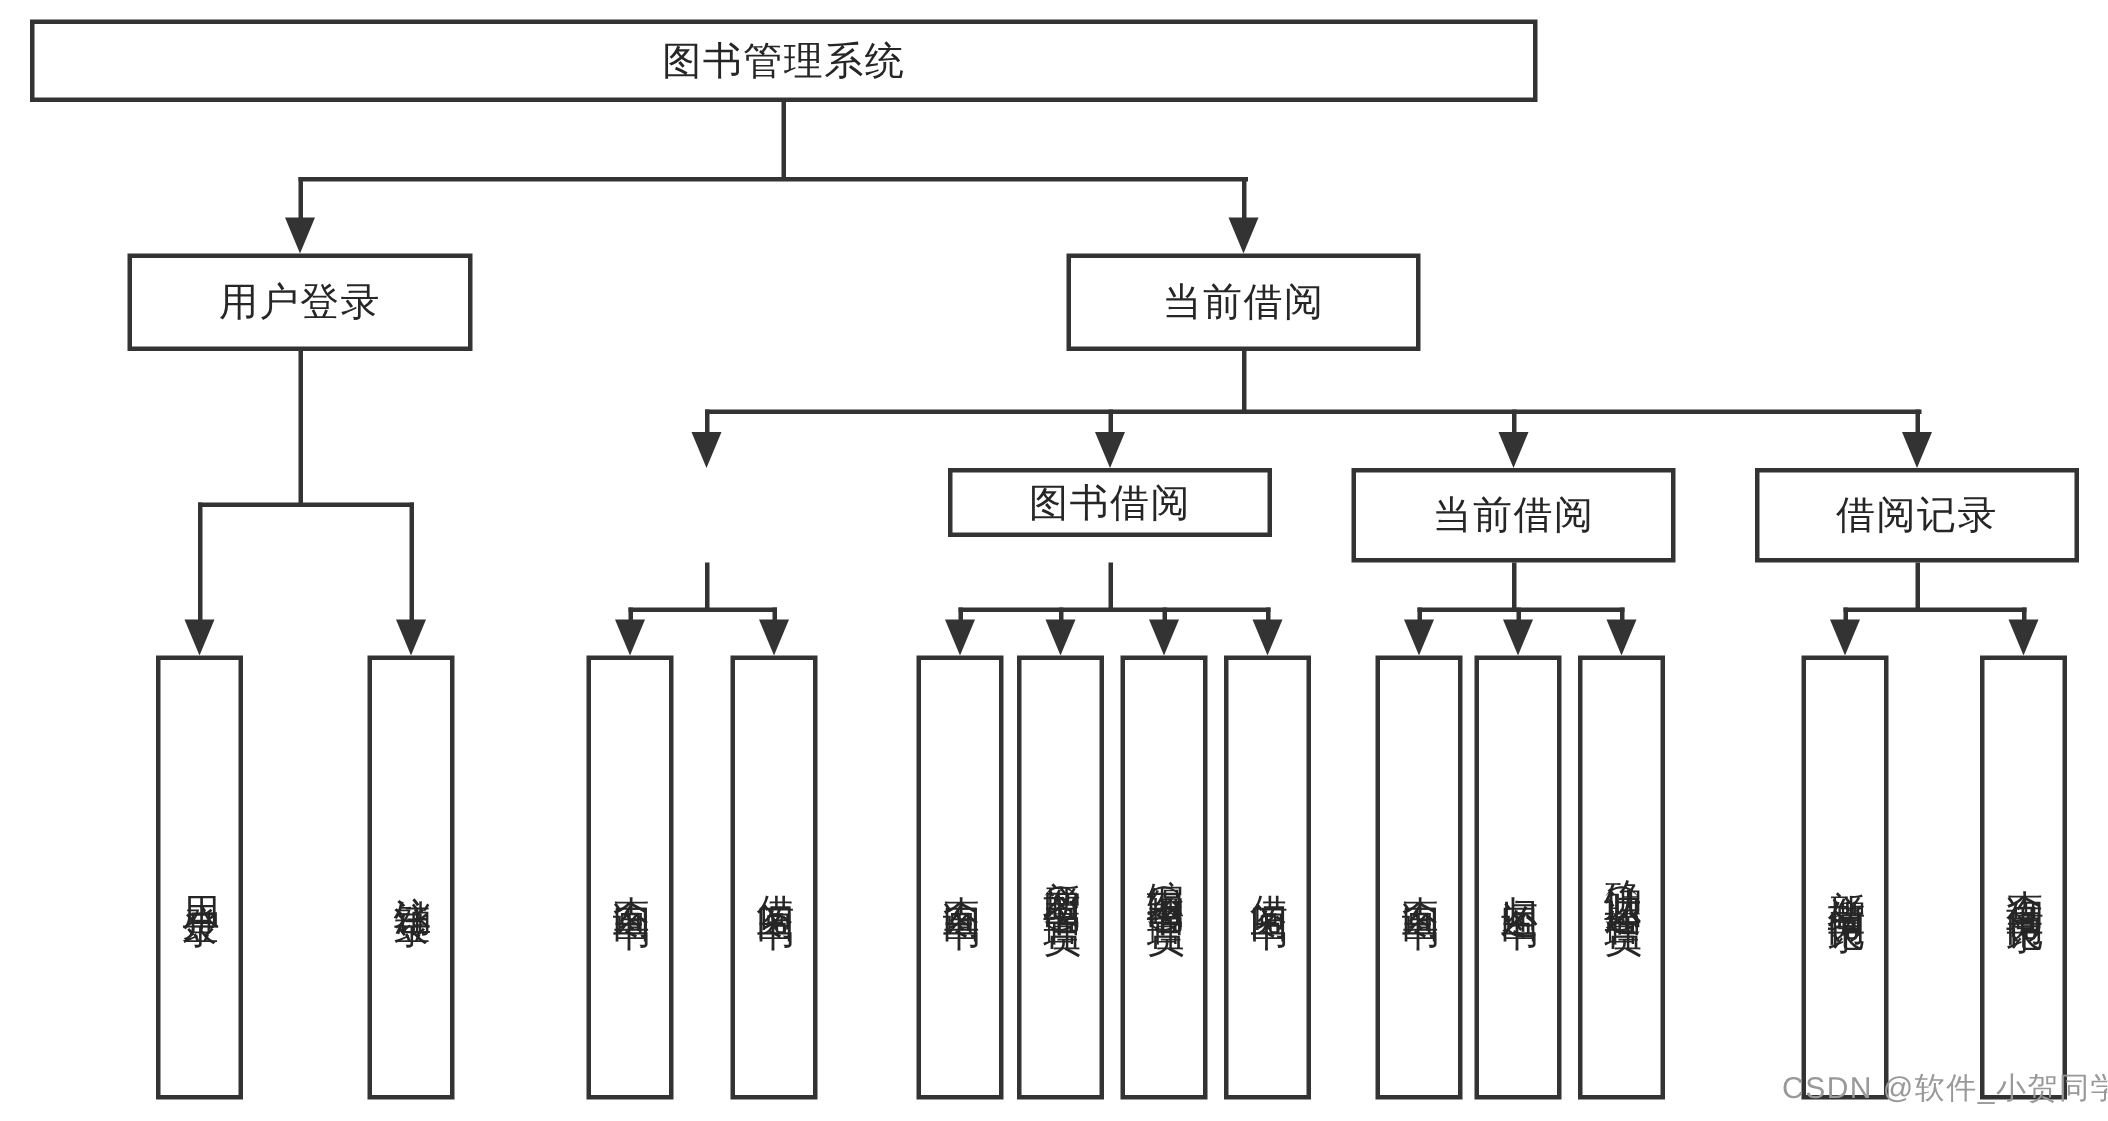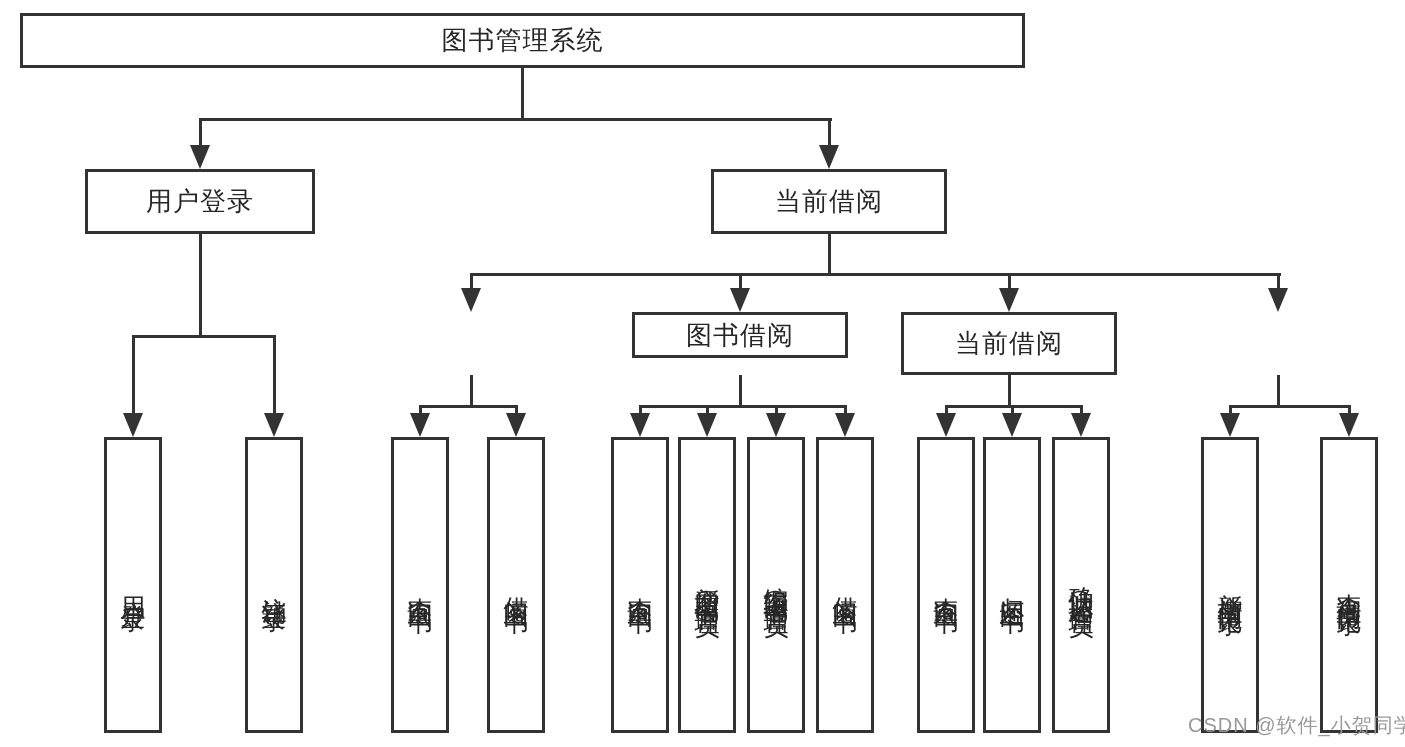--- a/index.html
+++ b/index.html
@@ -51,20 +51,21 @@
   <div class="ah" style="left:461px;top:288px"></div>
   <div class="vl" style="left:739px;top:273px;height:17px"></div>
   <div class="ah" style="left:730px;top:288px"></div>
   <div class="vl" style="left:1008px;top:273px;height:17px"></div>
   <div class="ah" style="left:999px;top:288px"></div>
   <div class="vl" style="left:1277px;top:273px;height:17px"></div>
   <div class="ah" style="left:1268px;top:288px"></div>
 
   <div class="bx h" style="left:632px;top:312px;width:216px;height:46px">图书借阅</div>
   <div class="bx h" style="left:901px;top:312px;width:216px;height:63px">当前借阅</div>
+  <div class="bx h" style="left:1170px;top:312px;width:216px;height:63px">借阅记录</div>
 
   <div class="vl" style="left:199px;top:234px;height:104px"></div>
   <div class="hl" style="left:132px;top:335px;width:144px"></div>
   <div class="vl" style="left:132px;top:335px;height:80px"></div>
   <div class="ah" style="left:123px;top:413px"></div>
   <div class="vl" style="left:273px;top:335px;height:80px"></div>
   <div class="ah" style="left:264px;top:413px"></div>
 
   <div class="vl" style="left:470px;top:375px;height:33px"></div>
   <div class="hl" style="left:419px;top:405px;width:99px"></div>

